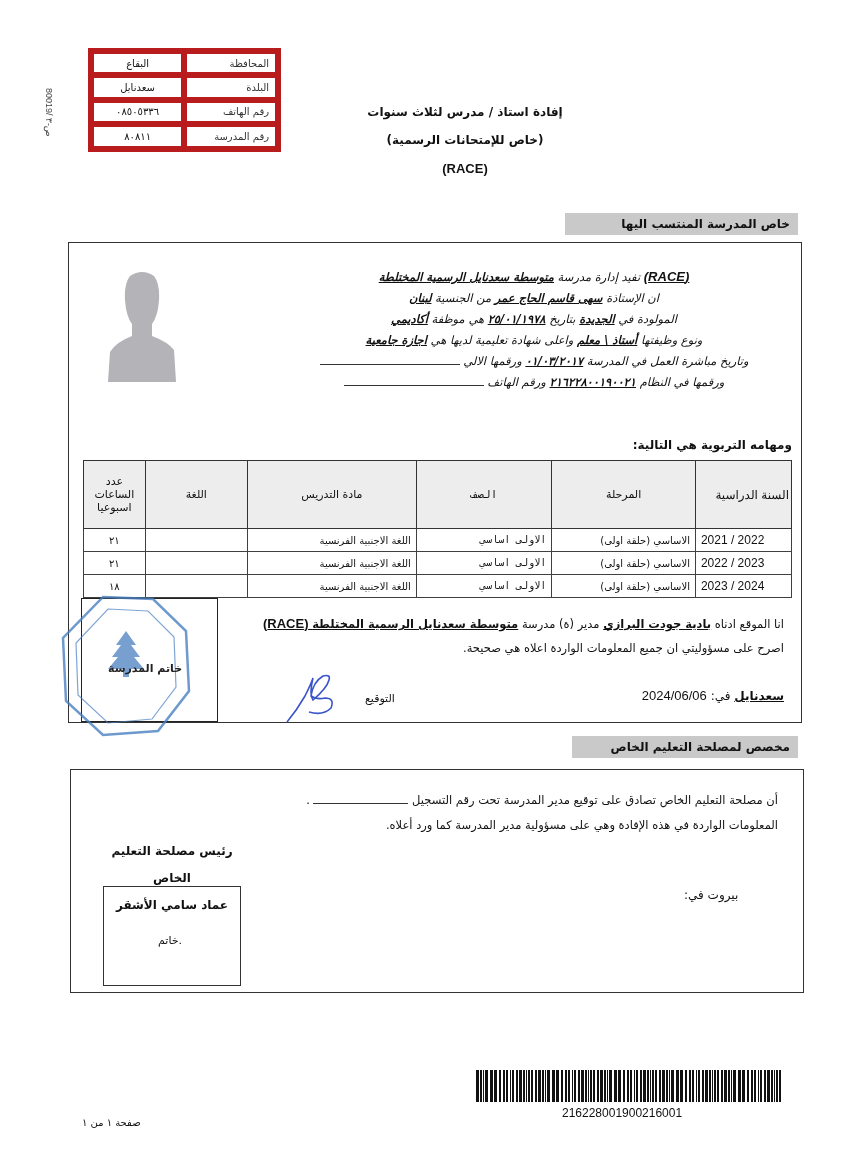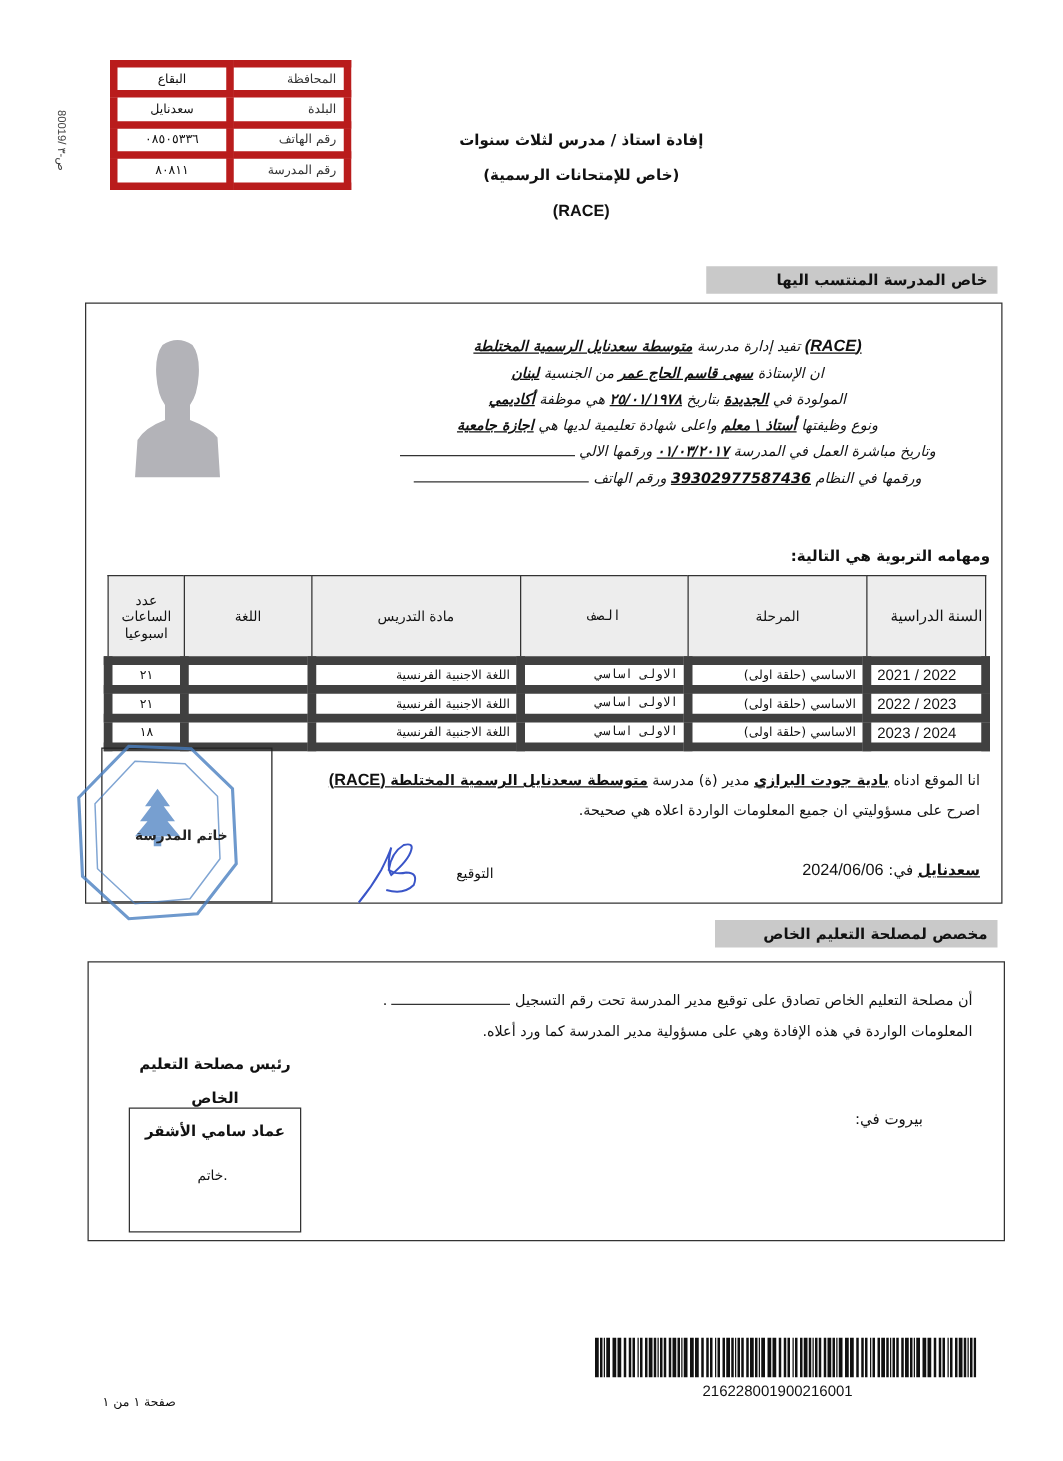--- a/index.html
+++ b/index.html
@@ -32,21 +32,21 @@
 
   .para { right: 66px; top: 266px; width: 500px; font-size: 11.5px; line-height: 21px; text-align: center; direction: rtl; font-style: italic; }
   .para u { font-weight: bold; }
   .para .blank { display: inline-block; border-bottom: 1px solid #333; width: 140px; height: 10px; vertical-align: baseline; }
   .para .blank.wide { width: 140px; }
 
   .duties-label { right: 58px; top: 438px; font-size: 12px; font-weight: bold; direction: rtl; }
 
   .duties-table { left: 83px; top: 460px; width: 709px; border-collapse: collapse; direction: rtl; font-size: 10px; }
   .duties-table th { border: 1px solid #333; background: #ededed; font-weight: normal; height: 68px; font-size: 11px; padding: 2px; }
-  .duties-table td { border: 7px solid #404040; height: 23px; padding: 0 5px; }
+  .duties-table td { border: 1px solid #404040; height: 23px; padding: 0 5px; }
   .duties-table .c-year { width: 95px; text-align: left; font-family: "Liberation Sans", sans-serif; font-size: 12px; direction: ltr; }
   .duties-table .c-stage { width: 142px; text-align: right; }
   .duties-table .c-grade { width: 134px; text-align: right; font-family: Liberation Mono, monospace; }
   .duties-table .c-subject { width: 167px; text-align: right; }
   .duties-table .c-lang { width: 101px; margin-top: 20px; }
   .duties-table .c-hours { width: 61px; text-align: center; }
 
   .decl { right: 66px; top: 612px; width: 560px; font-size: 11.5px; line-height: 24px; direction: rtl; text-align: right; }
   .decl u { font-weight: bold; }
   .decl .race { font-family: "Liberation Sans", sans-serif; font-weight: bold; font-size: 13px; }
@@ -112,21 +112,21 @@
 <svg class="abs photo" viewBox="0 0 68 112">
   <path d="M22 6 Q34 -2 46 6 Q52 14 51 30 Q50 46 44 54 L44 66 Q60 72 66 80 L68 112 L0 112 L2 82 Q8 72 24 66 L24 54 Q18 46 17 30 Q16 14 22 6 Z" fill="#b3b3b8"></path>
 </svg>
 
 <div class="abs para">
   <div><u style="font-family:'Liberation Sans',sans-serif;font-size:13px">(RACE)</u><span> تفيد إدارة مدرسة </span><u>متوسطة سعدنايل الرسمية المختلطة</u></div>
   <div><span>ان الإستاذة </span><u>سهى قاسم الحاج عمر</u><span> من الجنسية </span><u>لبنان</u></div>
   <div><span>المولودة في </span><u>الجديدة</u><span> بتاريخ </span><u>٢٥/٠١/١٩٧٨</u><span> هي موظفة </span><u>أكاديمي</u></div>
   <div><span>ونوع وظيفتها </span><u>أستاذ \ معلم</u><span> واعلى شهادة تعليمية لديها هي </span><u>اجازة جامعية</u></div>
   <div><span>وتاريخ مباشرة العمل في المدرسة </span><u>٠١/٠٣/٢٠١٧</u><span> ورقمها الالي </span><span class="blank wide"></span></div>
-  <div><span>ورقمها في النظام </span><u>39302977587436</u><span> ورقم الهاتف </span><span class="blank"></span></div>
+  <div><span>ورقمها في النظام </span><u>٢١٦٢٢٨٠٠١٩٠٠٢١</u><span> ورقم الهاتف </span><span class="blank"></span></div>
 </div>
 
 <div class="abs duties-label">ومهامه التربوية هي التالية:</div>
 
 <table class="abs duties-table">
   <thead>
     <tr>
       <th class="c-year" style="text-align:right;direction:rtl">السنة الدراسية</th>
       <th class="c-stage" style="text-align:center">المرحلة</th>
       <th class="c-grade" style="text-align:center">الصف</th>

